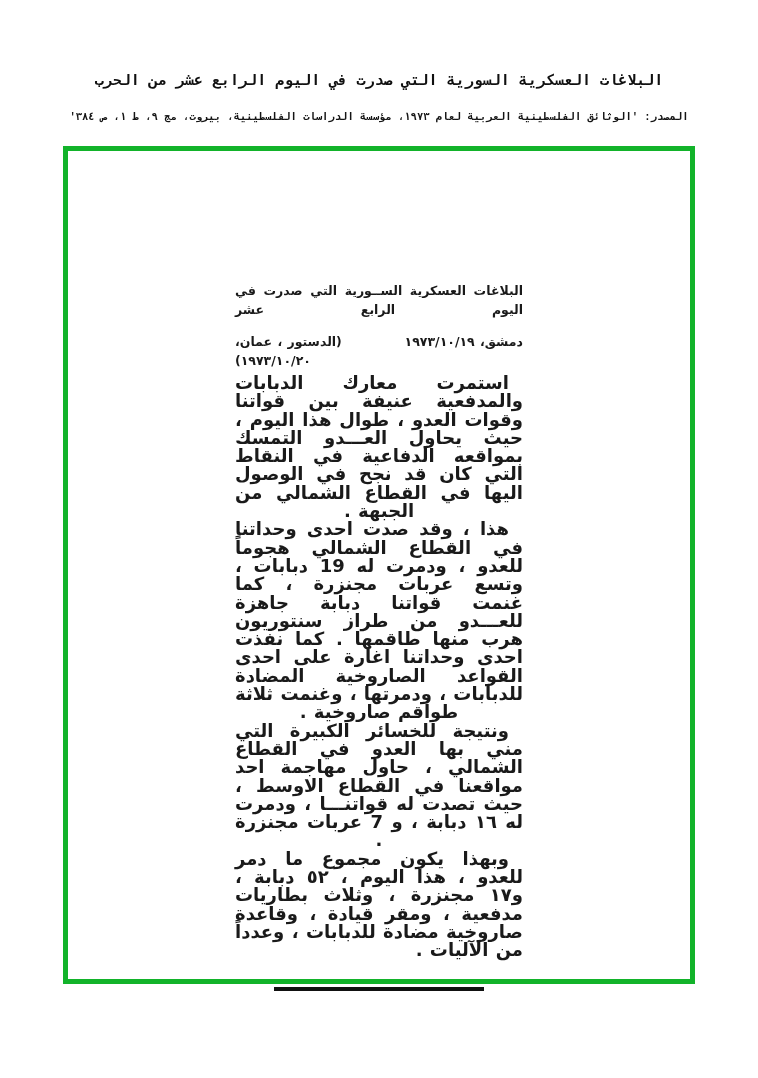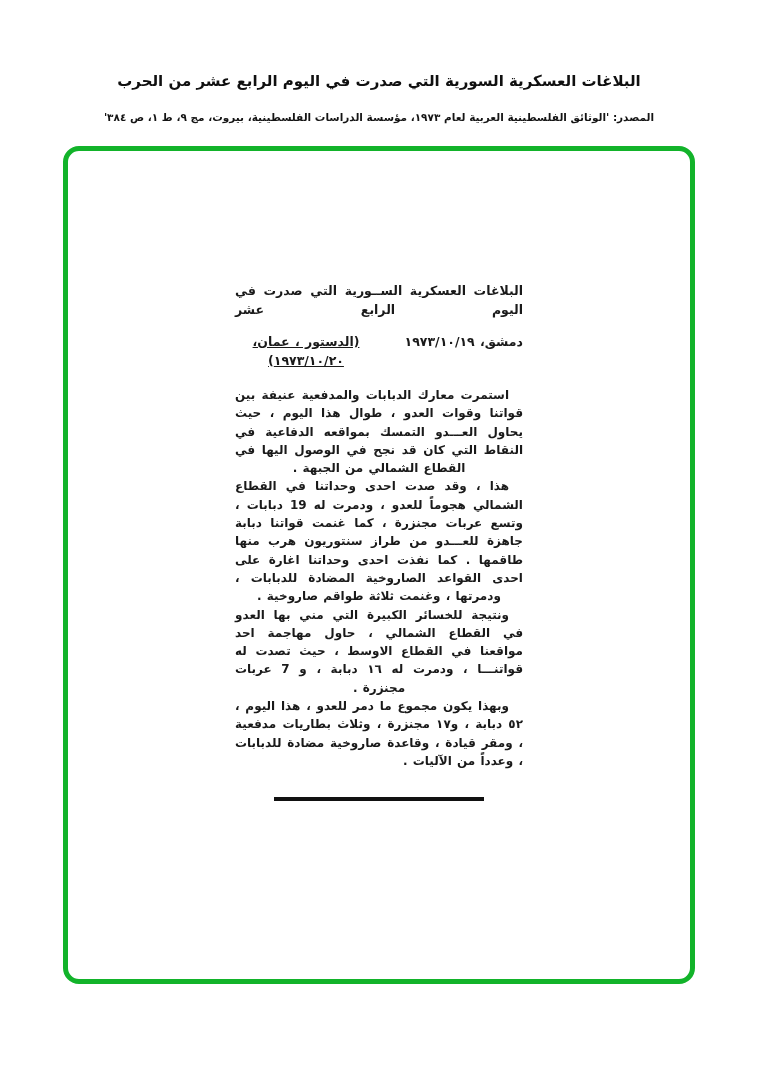--- a/index.html
+++ b/index.html
@@ -5,56 +5,56 @@
   html, body { margin: 0; padding: 0; }
   body {
     width: 758px; height: 1078px;
     background: #ffffff;
     position: relative;
     overflow: hidden;
     font-family: "DejaVu Sans", sans-serif;
     color: #161616;
   }
   
-  .page-header { direction: rtl; text-align: center; padding-top: 72px; }
+  .page-header { direction: rtl; text-align: center; padding-top: 72px; font-family: Liberation Mono, monospace; }
   .page-title {
     font-size: 15px; line-height: 19px; font-weight: 700;
     color: #101010; margin: 0;
   }
   .source-line {
     font-size: 10.5px; line-height: 14px; font-weight: 700;
     color: #141414; margin-top: 19px;
   }
   
   .frame {
     position: absolute; left: 63px; top: 146px;
     width: 632px; height: 838px;
     box-sizing: border-box;
     border: 5px solid #12b32a;
-    border-radius: 16px;
+    border-radius: 0;
     background: #ffffff;
   }
   
   .doc {
     width: 288px; margin: 130px auto 0;
     direction: rtl;
     font-weight: 700;
     color: #1a1a1a;
     word-spacing: 1px;
   }
   .doc-heading { font-size: 12.5px; line-height: 19px; }
   .doc-heading .h-line:first-child { text-align: justify; text-align-last: justify; }
   .doc-heading .h-line + .h-line { text-align: right; padding-left: 0; padding-right: 20px; }
   .dateline-row {
     display: flex; justify-content: space-between; align-items: flex-start;
     margin-top: 14px;
     font-size: 12.5px; line-height: 18.5px;
   }
-  .citation { width: 142px; text-align: center; text-decoration: underline; }
-  .paragraphs { margin-top: 16px; font-size: 12px; line-height: 18.3px; }
+  .citation { width: 142px; text-align: left; }
+  .paragraphs { margin-top: 4px; font-size: 18px; line-height: 18.3px; }
   .paragraphs p {
     margin: 0;
     text-align: justify;
     text-align-last: center;
     text-indent: 14px;
   }
   .paragraphs p:nth-child(4) { text-align-last: right; }
   .divider {
     width: 210px; height: 4px;
     background: #111111;

